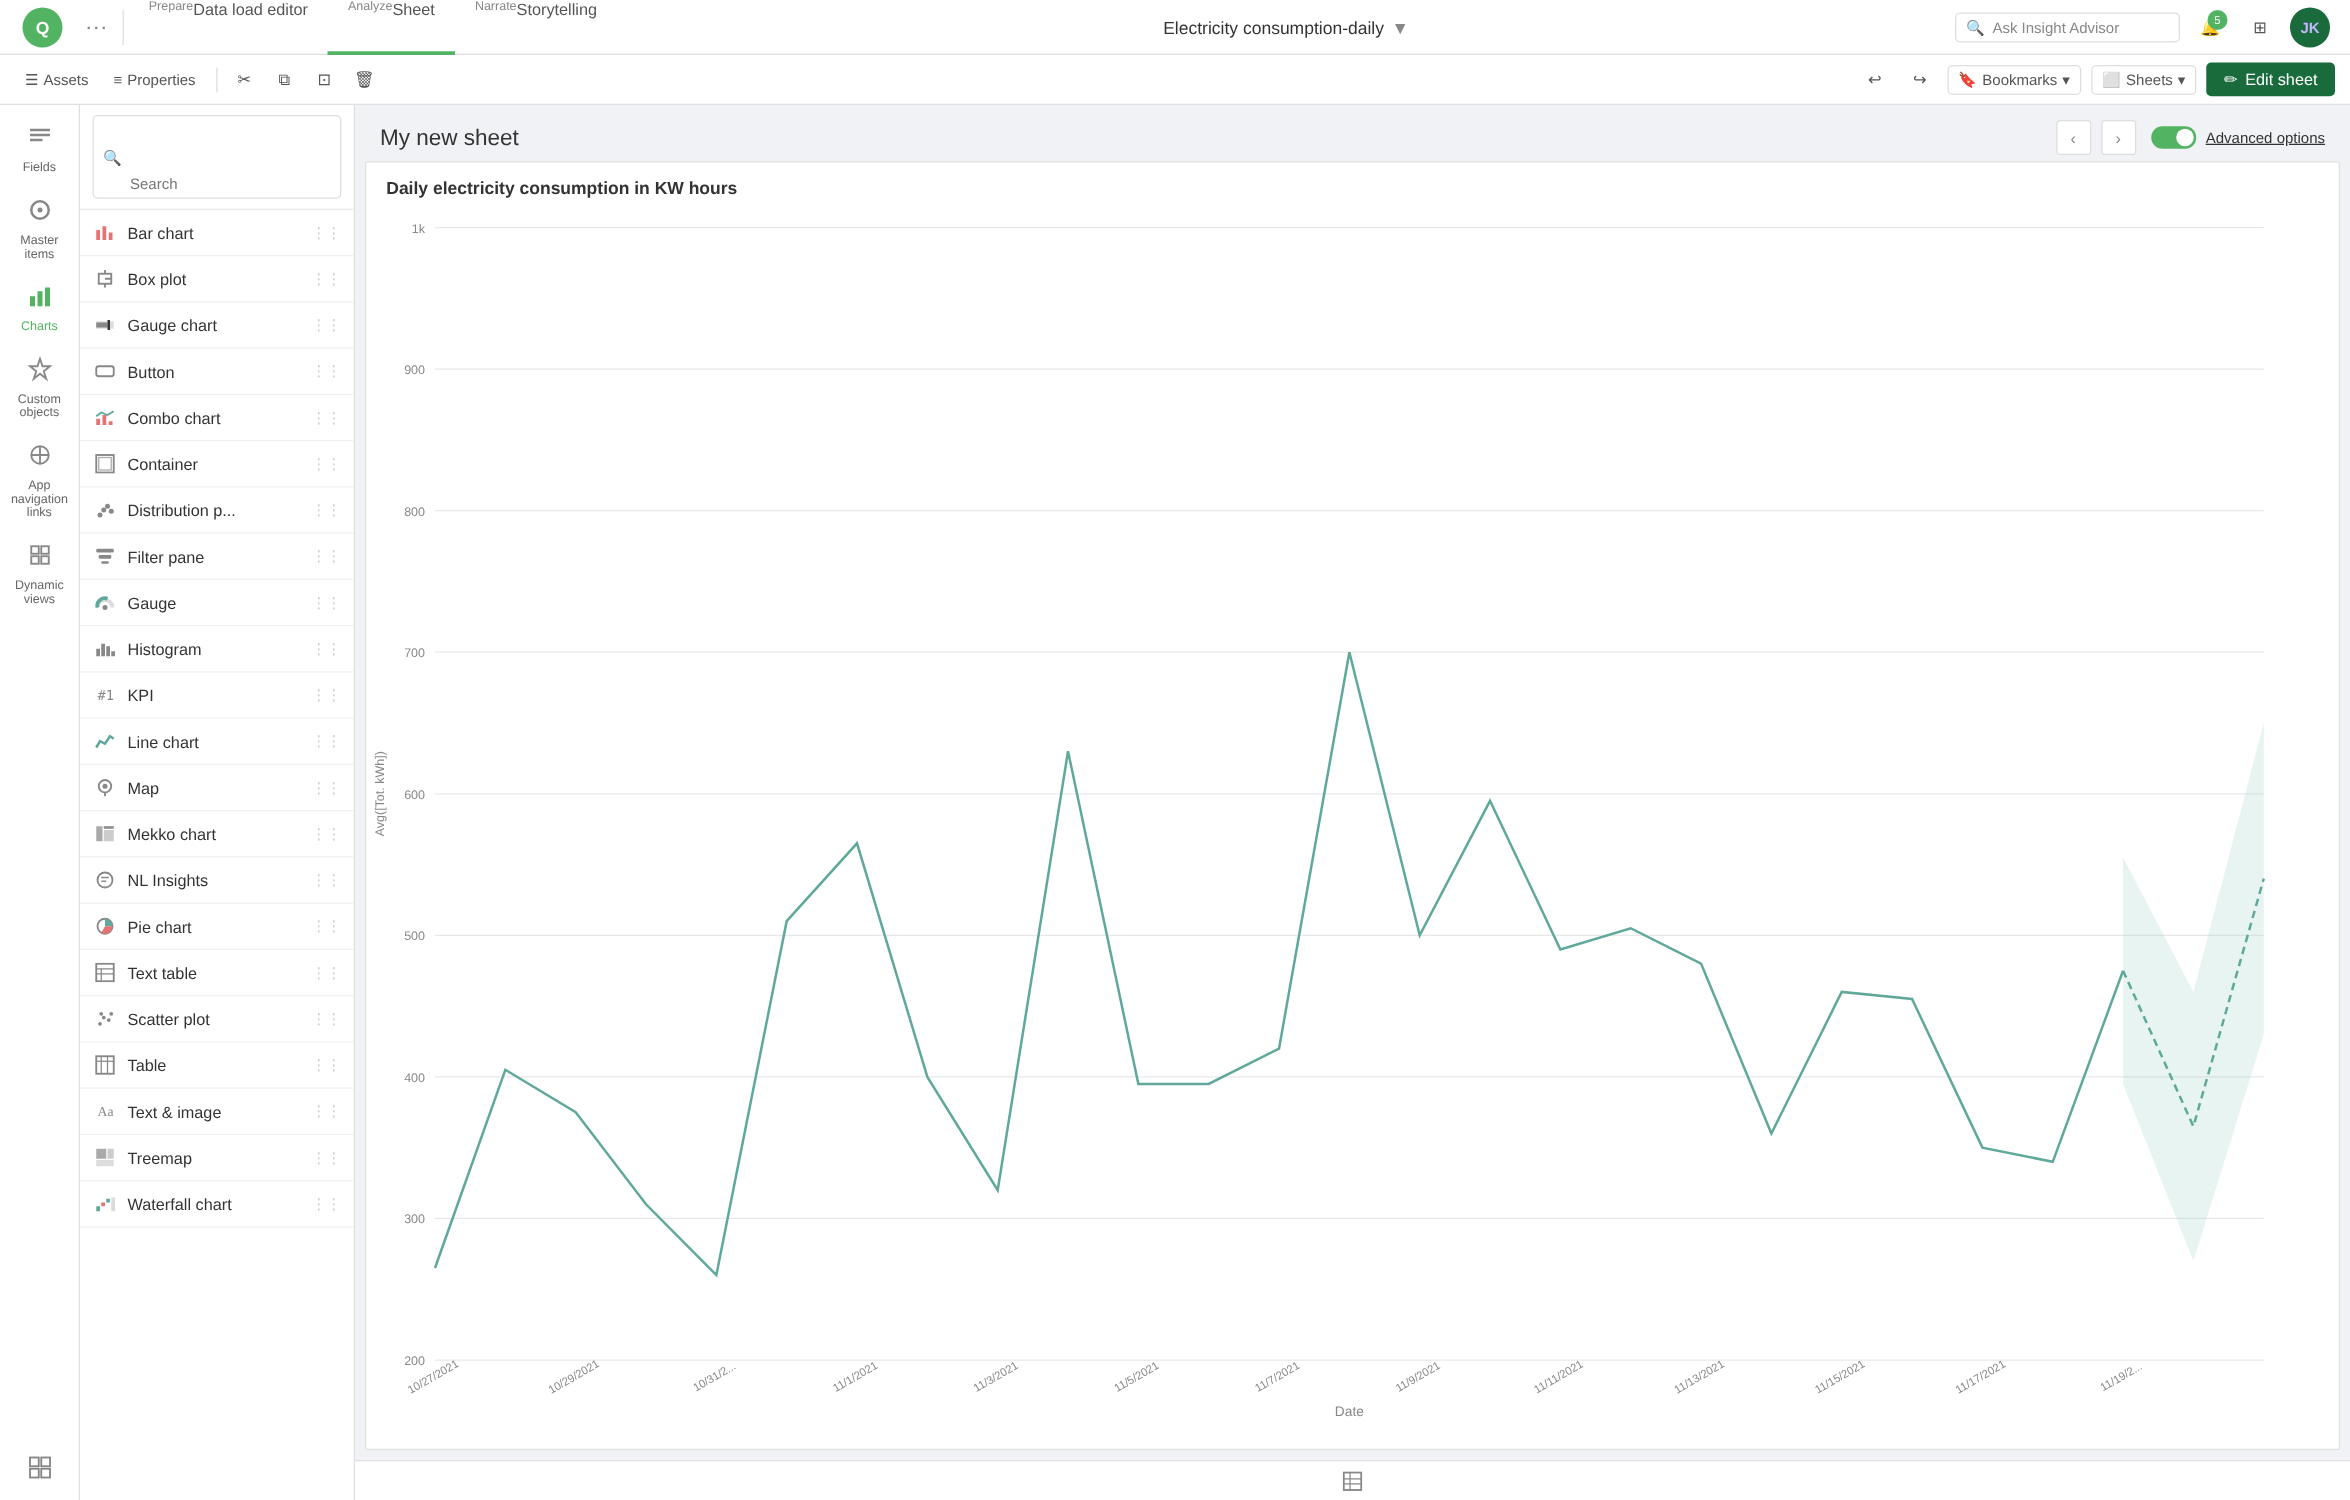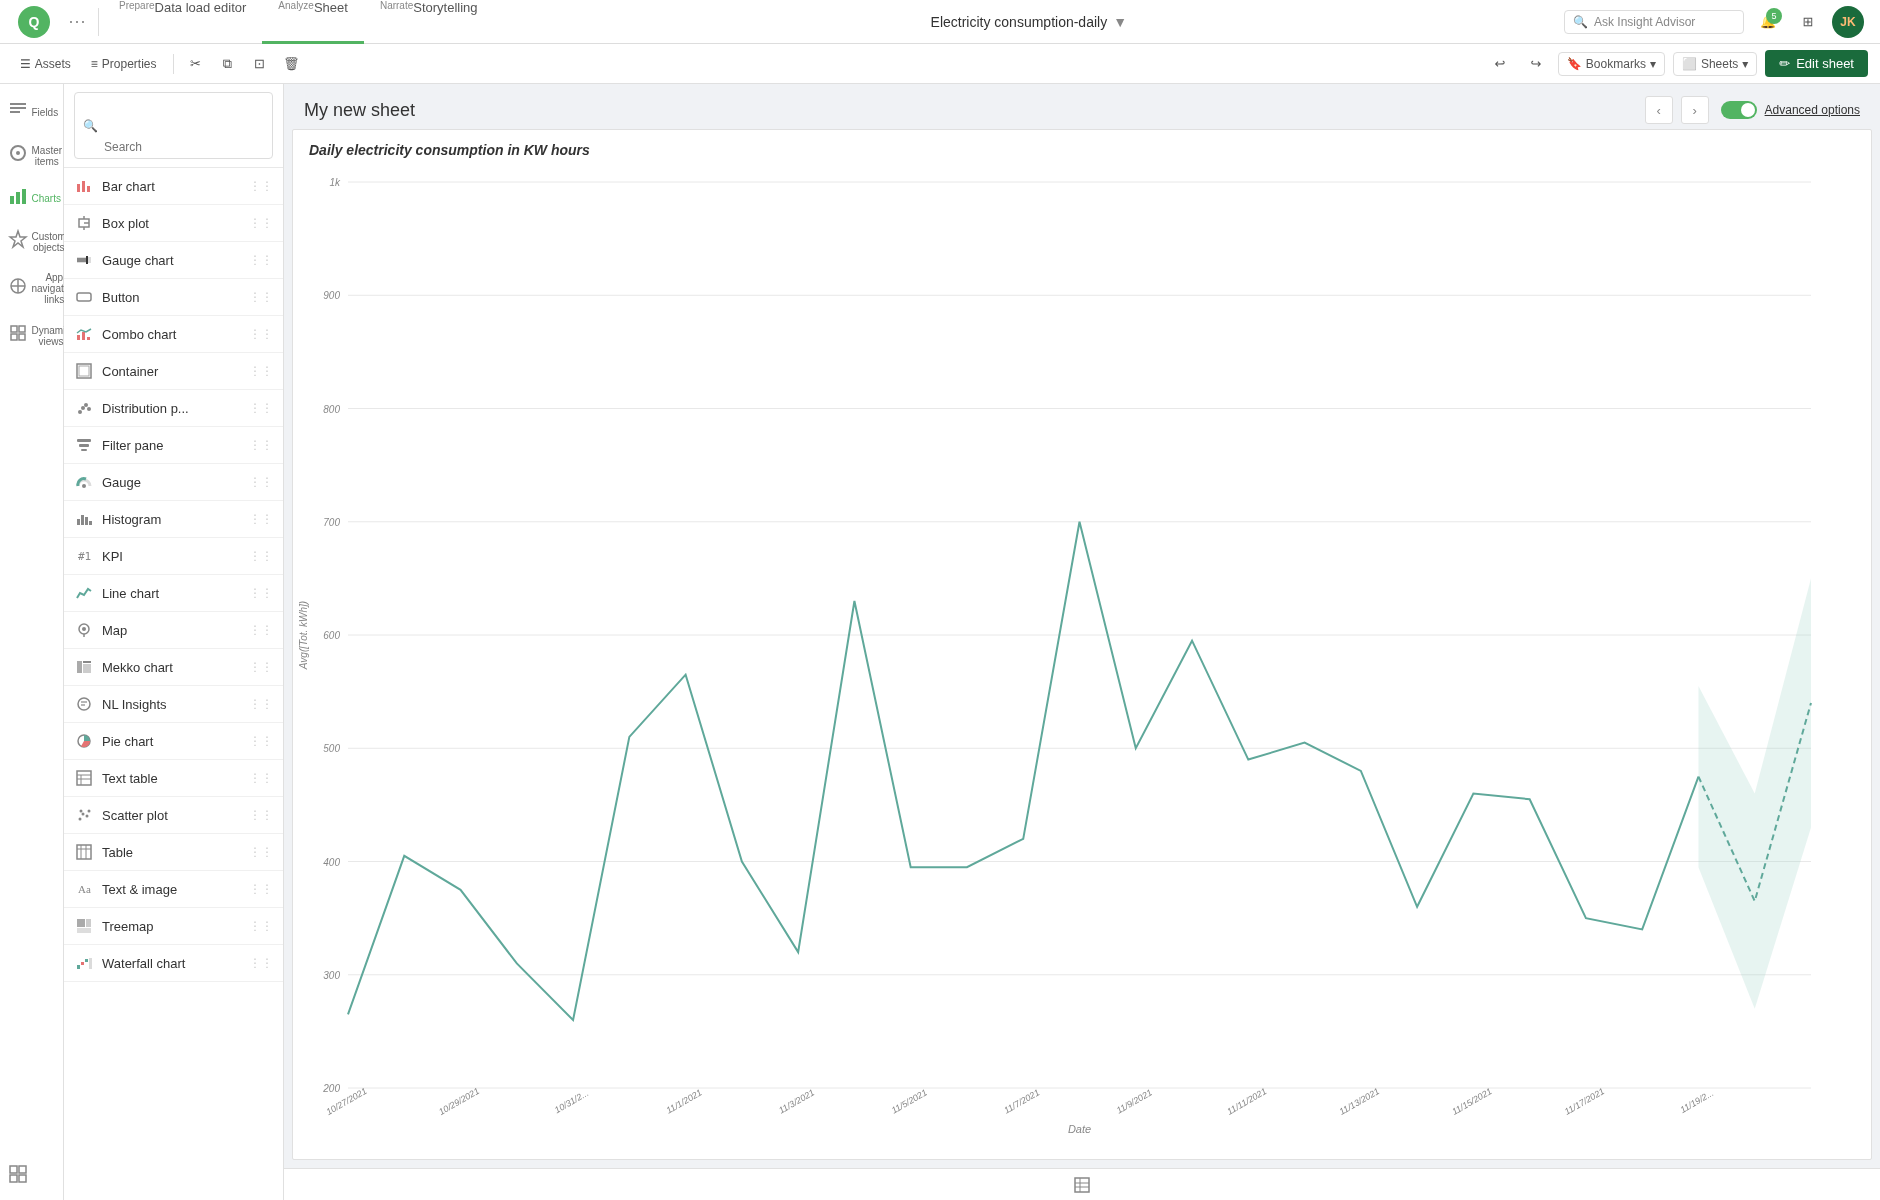--- a/index.html
+++ b/index.html
@@ -41,21 +41,21 @@
     }
     .nav-icon-btn {
       width: 32px; height: 32px; display: flex; align-items: center; justify-content: center;
       border-radius: 50%; cursor: pointer; color: #555; position: relative;
     }
     .badge {
       position: absolute; top: 2px; right: 2px; background: #52B462; color: white;
       border-radius: 50%; width: 16px; height: 16px; font-size: 9px;
       display: flex; align-items: center; justify-content: center;
     }
-    .avatar { width: 32px; height: 32px; border-radius: 50%; background: #1a6b3c; color: #fdba74; display: flex; align-items: center; justify-content: center; font-size: 12px; font-weight: bold; cursor: pointer; }
+    .avatar { width: 32px; height: 32px; border-radius: 50%; background: #1a6b3c; color: #c4b5fd; display: flex; align-items: center; justify-content: center; font-size: 12px; font-weight: bold; cursor: pointer; }
 
     
     .toolbar {
       display: flex; align-items: center; height: 40px; background: #fff;
       border-bottom: 1px solid #e0e0e0; padding: 0 12px; gap: 4px;
     }
     .toolbar-tab { display: flex; align-items: center; gap: 4px; padding: 4px 8px; cursor: pointer; border-radius: 4px; font-size: 12px; color: #555; }
     .toolbar-sep { width: 1px; height: 20px; background: #ddd; margin: 0 4px; }
     .toolbar-icon-btn { width: 28px; height: 28px; display: flex; align-items: center; justify-content: center; cursor: pointer; border-radius: 3px; color: #555; }
     .toolbar-spacer { flex: 1; }
@@ -72,21 +72,21 @@
     
     .main-layout { display: flex; height: calc(1200px - 84px); }
 
     
     .icon-sidebar {
       width: 64px; background: #fff; border-right: 1px solid #e0e0e0;
       display: flex; flex-direction: column; align-items: center;
       padding: 8px 0; gap: 2px;
     }
     .icon-sidebar-item {
-      display: flex; flex-direction: row; align-items: center; padding: 8px 4px;
+      display: flex; flex-direction: column; align-items: center; padding: 8px 4px;
       cursor: pointer; border-radius: 4px; color: #666; font-size: 10px; gap: 4px;
       width: 56px; text-align: center;
     }
     .icon-sidebar-item.active { color: #52B462; }
     .icon-sidebar-item .icon { font-size: 18px; }
 
     
     .charts-panel {
       width: 220px; background: #fff; border-right: 1px solid #e0e0e0;
       display: flex; flex-direction: column; overflow: hidden;
@@ -119,21 +119,21 @@
     .sheet-title { font-size: 18px; font-weight: 400; color: #333; }
     .sheet-nav { display: flex; align-items: center; gap: 8px; }
     .sheet-nav-btn { width: 28px; height: 28px; display: flex; align-items: center; justify-content: center; cursor: pointer; border-radius: 3px; color: #888; border: 1px solid #ddd; background: #fff; }
     .advanced-options-toggle { display: flex; align-items: center; gap: 8px; font-size: 12px; color: #333; text-decoration: underline; }
     .toggle-switch { width: 36px; height: 18px; background: #52B462; border-radius: 9px; position: relative; cursor: pointer; }
     .toggle-switch::after { content: ''; position: absolute; width: 14px; height: 14px; background: white; border-radius: 50%; top: 2px; right: 2px; }
 
     
     .chart-canvas {
       flex: 1; margin: 0 8px 8px 8px; background: #fff;
-      border: 1px solid #e0e0e0; border-radius: 2px; position: relative; overflow: hidden; font-style: italic;
+      border: 1px solid #e0e0e0; border-radius: 2px; position: relative; overflow: hidden;
     }
     .chart-title { padding: 12px 16px 4px; font-size: 14px; font-weight: 600; color: #333; }
     .chart-area { position: relative; width: 100%; height: calc(100% - 50px); }
 
     
     .bottom-bar {
       height: 32px; background: #fff; border-top: 1px solid #e0e0e0;
       display: flex; align-items: center; justify-content: center;
     }
     .bottom-bar-icon { width: 28px; height: 28px; display: flex; align-items: center; justify-content: center; cursor: pointer; color: #888; }

